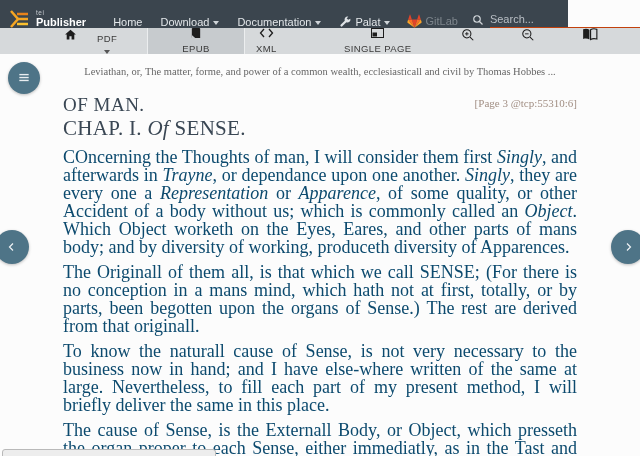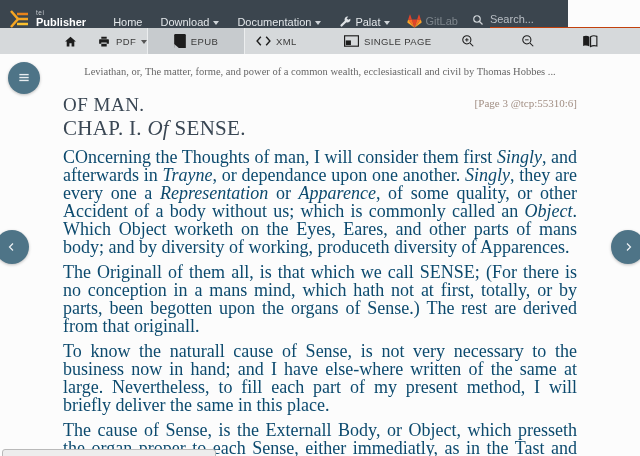--- a/index.html
+++ b/index.html
@@ -22,21 +22,21 @@
   .gitlab-label { font-size:11px; color:#7d858c; }
   .search-wrap { display:flex; align-items:center; gap:6px; margin-left:6px; }
   .search-input { width:150px; background:transparent; border:none; border-bottom:1px solid #c2410c;
                   color:#cfd4d8; font-size:11px; padding:2px 0; outline:none;
                   font-family:"Liberation Sans", sans-serif; }
   .search-input::placeholder { color:#b9bfc5; }
 
   
   .toolbar { position:absolute; top:28px; left:0; width:640px; height:26px; background:#d6d9db; }
   .tb { position:absolute; top:0; height:26px; display:flex; align-items:center; gap:5px;
-        cursor:pointer; color:#2c2c2c; }
+        cursor:pointer; color:#2c2c2c;flex-direction:column; }
   .tb-label { font-size:9.5px; letter-spacing:.4px; color:#3a3a3a; }
   .tb-caret { border-top-color:#555; }
   .tab-active { background:#c7cbce; border-left:1px solid #eceeef; border-right:1px solid #eceeef;
                 justify-content:center; }
 
   
   .content { position:absolute; top:54px; left:0; width:640px; height:408px; background:#fcfcfc; }
   .breadcrumb { text-align:center; padding-top:12px; font-family:"Liberation Serif", serif;
                 font-size:10.5px; color:#666; }
   .doc { margin:17px 63px 0 63px; color:#3c4b59; }

